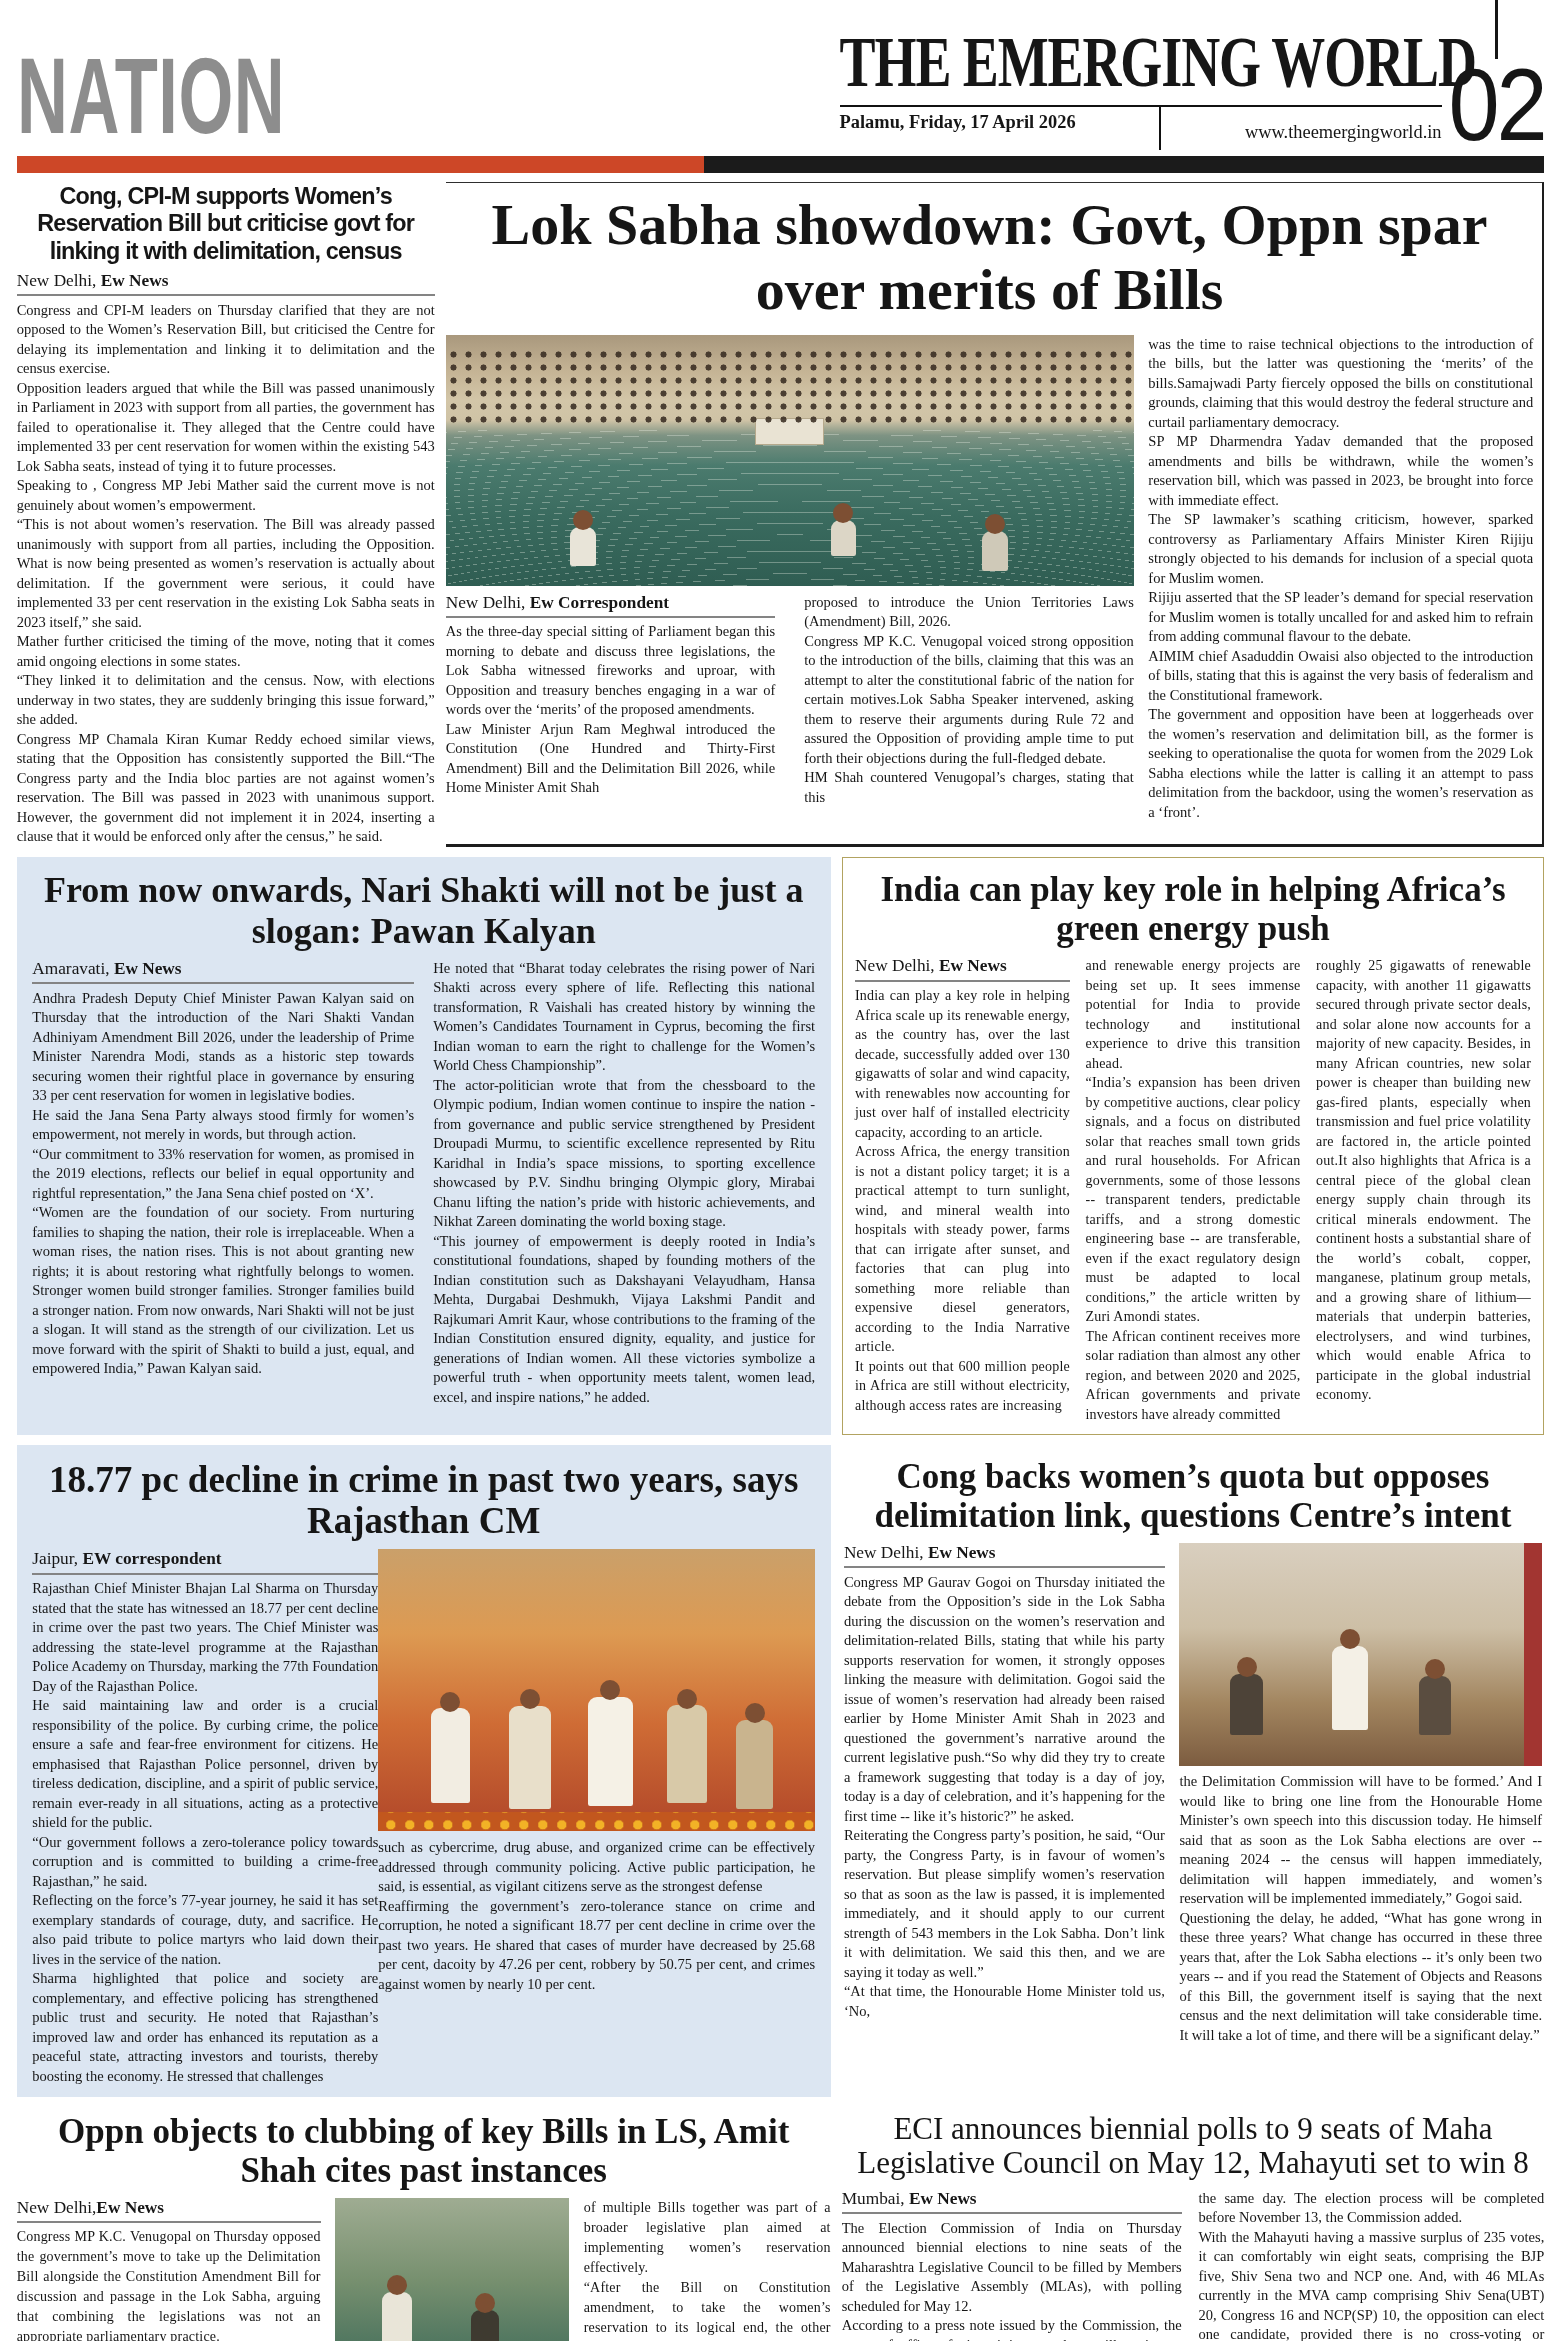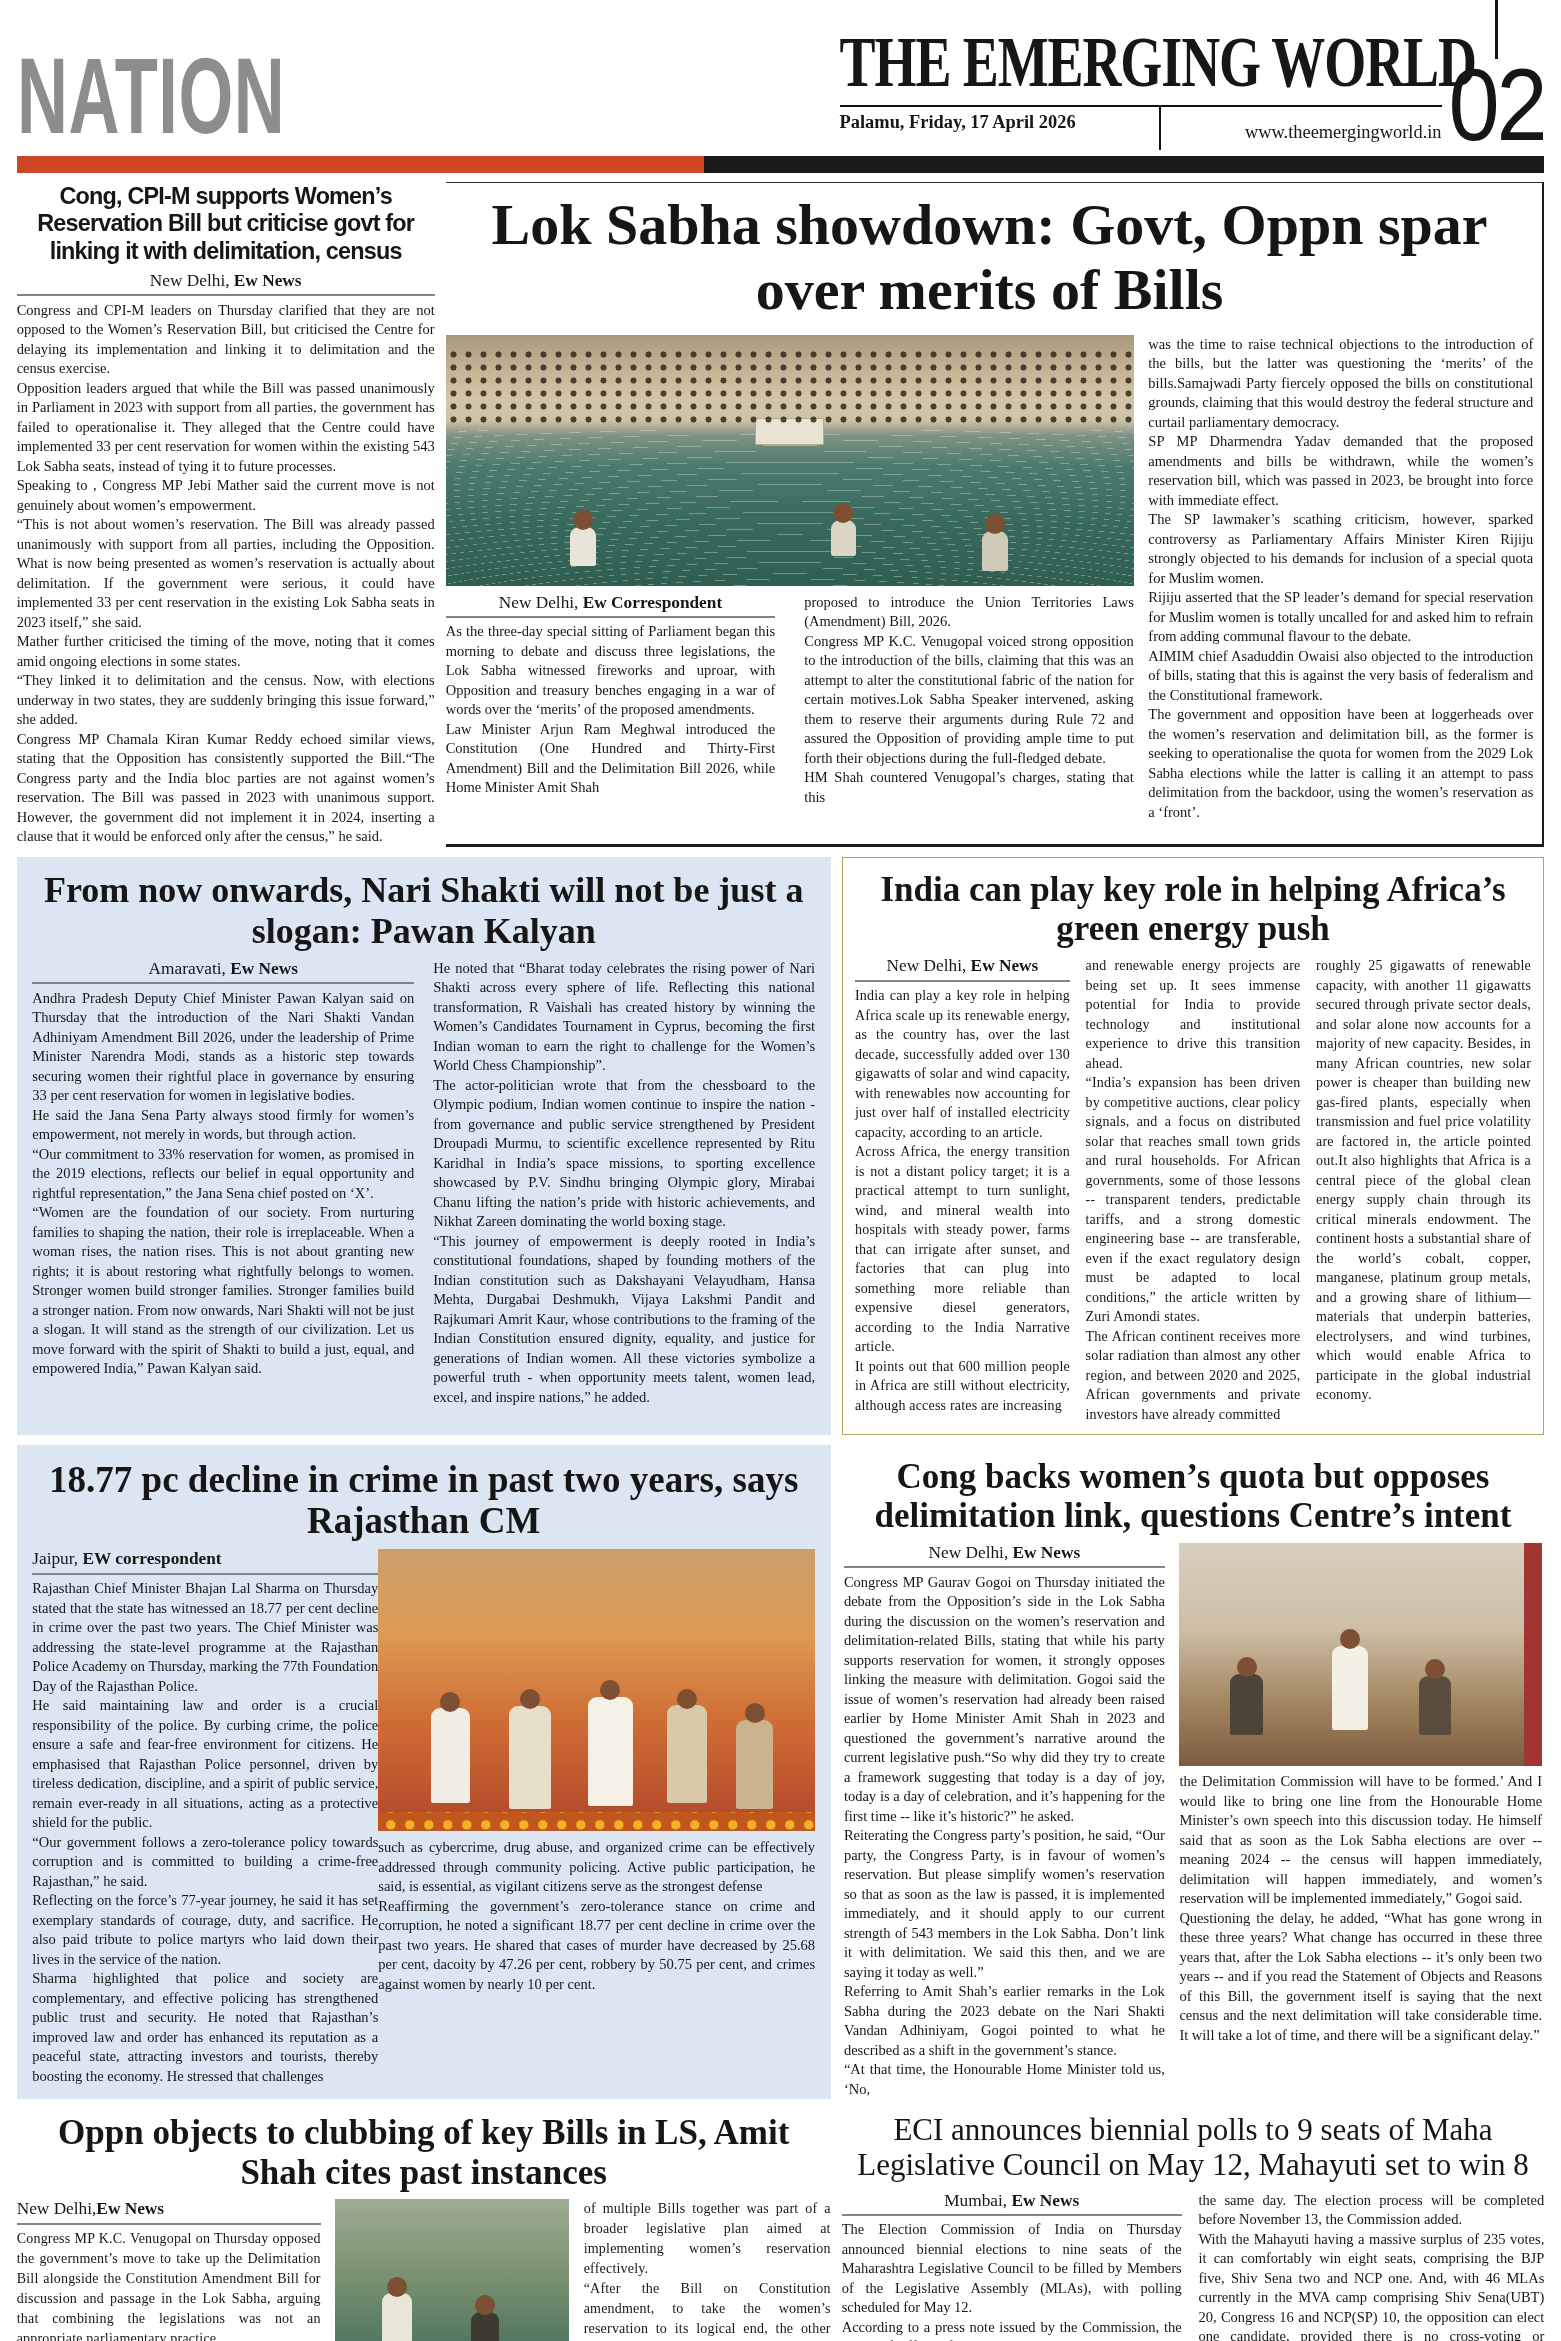--- a/index.html
+++ b/index.html
@@ -26,21 +26,21 @@
                   transform:scaleY(1.1); transform-origin:center bottom; }
 
   .colorbar { display:flex; height:16.7px; margin-top:5.6px; }
   .colorbar .red { width:45%; background:#cd4727; }
   .colorbar .blk { flex:1; background:#1b1b1b; }
 
   
   .row { display:flex; gap:11px; }
   p { margin:0; text-align:justify; }
   .body-26 p { font-size:14.5px; line-height:19.5px; }
-  .byline { text-align:center; font-size:17.3px; margin-bottom:1.1px; }
+  .byline { text-align:left; font-size:17.3px; margin-bottom:1.1px; }
   .byline.left { text-align:left; }
   .rule { border-bottom:2.8px solid #848484; margin:3.3px 0 4.5px 0; }
   .headline-serif { font-weight:bold; text-align:center; line-height:1.12; margin:3.3px 0 7.8px 0; }
 
   
   .row1 { margin-top:9px; }
   .art-womens { flex:0 0 418px; }
   .art-womens h2 { font-family:"Liberation Sans", sans-serif; font-weight:bold; font-size:23.4px; letter-spacing:-0.8px;
                    text-align:center; line-height:1.18; margin:1.1px 0 5.6px 0; }
   .art-main { flex:1; border-top:1.7px solid #2e2e2e; border-right:2.2px solid #1d1d1d; border-bottom:3.9px solid #1d1d1d;
@@ -287,21 +287,20 @@
       <h2 class="headline-serif">Cong backs women’s quota but opposes delimitation link, questions Centre’s intent</h2>
       <div class="cong-cols">
         <div class="cong-c1 body-26">
           <div class="byline">
             <span>New Delhi,</span>
             <b>Ew News</b>
           </div>
           <div class="rule"></div>
           <p>Congress MP Gaurav Gogoi on Thursday initiated the debate from the Opposition’s side in the Lok Sabha during the discussion on the women’s reservation and delimitation-related Bills, stating that while his party supports reservation for women, it strongly opposes linking the measure with delimitation. Gogoi said the issue of women’s reservation had already been raised earlier by Home Minister Amit Shah in 2023 and questioned the government’s narrative around the current legislative push.“So why did they try to create a framework suggesting that today is a day of joy, today is a day of celebration, and it’s happening for the first time -- like it’s historic?” he asked.</p>
           <p>Reiterating the Congress party’s position, he said, “Our party, the Congress Party, is in favour of women’s reservation. But please simplify women’s reservation so that as soon as the law is passed, it is implemented immediately, and it should apply to our current strength of 543 members in the Lok Sabha. Don’t link it with delimitation. We said this then, and we are saying it today as well.”</p>
-          <p>Referring to Amit Shah’s earlier remarks in the Lok Sabha during the 2023 debate on the Nari Shakti Vandan Adhiniyam, Gogoi pointed to what he described as a shift in the government’s stance.</p>
           <p>“At that time, the Honourable Home Minister told us, ‘No,</p>
         </div>
         <div class="cong-c2">
           <div class="photo photo-cong">
             <div class="fig" style="left:14%;bottom:14%;width:33px;height:61px;background:#4d4338;"></div>
             <div class="fig" style="left:42%;bottom:16%;width:36px;height:84px;background:#f4f0e6;"></div>
             <div class="fig" style="left:66%;bottom:14%;width:32px;height:59px;background:#5a4d40;"></div>
           </div>
           <div class="body-26" style="margin-top:6.7px;">
             <p>the Delimitation Commission will have to be formed.’ And I would like to bring one line from the Honourable Home Minister’s own speech into this discussion today. He himself said that as soon as the Lok Sabha elections are over -- meaning 2024 -- the census will happen immediately, delimitation will happen immediately, and women’s reservation will be implemented immediately,” Gogoi said.</p>

